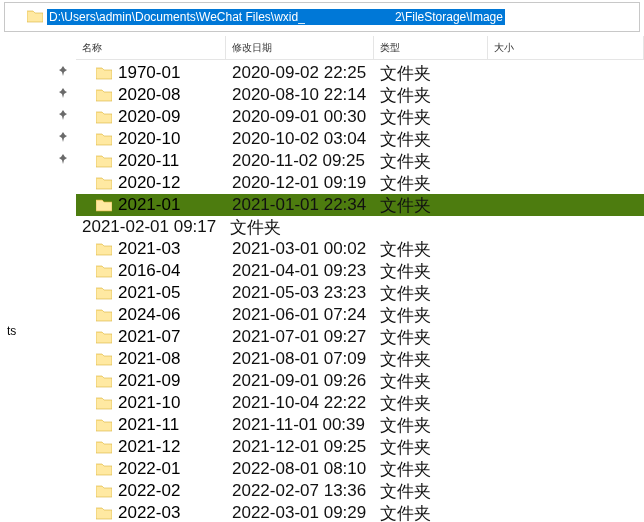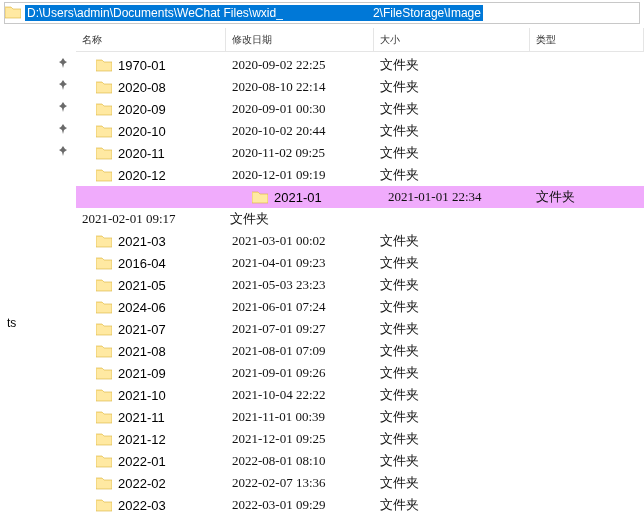--- a/index.html
+++ b/index.html
@@ -6,26 +6,26 @@
   body {
     font-family: "Microsoft YaHei", "Segoe UI", sans-serif;
     font-size: 12px;
     background: #fff;
     width: 644px;
     height: 522px;
     overflow: hidden;
     color: #000;
   }
   .address-bar {
-    height: 22px;
+    height: 30px;
     border: 1px solid #c8c8c8;
     margin: 2px 4px 4px 4px;
     display: flex;
     align-items: center;
-    padding: 0 0;
+    padding: 0 22px;
     background: #fff;
   }
   .addr-icon {
     width: 16px; height: 16px;
     margin-right: 4px;
     flex-shrink: 0;
   }
   .addr-text {
     color: #fff;
     background: #0078d7;
@@ -86,33 +86,32 @@
   .col-date { width: 148px; }
   .col-type { width: 114px; }
   .col-size { flex: 1; }
   .rows {
     padding-top: 2px;
   }
   .row {
     display: flex;
     align-items: center;
     height: 22px;
-    font-size: 13px;
+    font-size: 17px;
   }
   .row.selected {
-    background: #f0abfc;
-    justify-content: flex-end;
+    background: #4d7c0f;
   }
   .row .cell-name {
     width: 150px;
     display: flex;
     align-items: center;
     padding-left: 20px;
   }
-  .row .cell-date { width: 148px; padding-left: 6px; color: #111; font-family: Liberation Serif, serif; }
+  .row .cell-date { width: 148px; padding-left: 6px; color: #111; }
   .row .cell-type { width: 114px; padding-left: 6px; color: #111; }
   .folder-icon {
     width: 16px; height: 14px;
     margin-right: 6px;
     flex-shrink: 0;
   }
   .folder-icon svg { display: block; }
 </style>
 </head>
 <body>
@@ -145,22 +144,22 @@
           <path d="M5 0 L7 3 L9 4 L6 6 L5 10 L4 6 L1 4 L3 3 Z" fill="#6a6a6a"></path>
         </svg></span>
       <span class="pin" style="top: 118px;"><svg width="10" height="10" viewBox="0 0 10 10">
           <path d="M5 0 L7 3 L9 4 L6 6 L5 10 L4 6 L1 4 L3 3 Z" fill="#6a6a6a"></path>
         </svg></span>
     </div>
   <div class="file-area">
     <div class="col-headers">
       <div class="col col-name">名称</div>
       <div class="col col-date">修改日期</div>
+      <div class="col col-type">类型</div>
       <div class="col col-size">大小</div>
-      <div class="col col-type">类型</div>
     </div>
     <div class="rows">
         <div class="row">
           <div class="cell-name">
             <span class="folder-icon">
               <svg viewBox="0 0 16 14">
                 <path d="M0 2 L6 2 L8 4 L16 4 L16 13 L0 13 Z" fill="#ffe9a2" stroke="#d9b13b" stroke-width="0.6"></path>
                 <path d="M0 2 L6 2 L7 3 L0 3 Z" fill="#f4d476"></path>
               </svg>
             </span>
@@ -198,21 +197,21 @@
         <div class="row">
           <div class="cell-name">
             <span class="folder-icon">
               <svg viewBox="0 0 16 14">
                 <path d="M0 2 L6 2 L8 4 L16 4 L16 13 L0 13 Z" fill="#ffe9a2" stroke="#d9b13b" stroke-width="0.6"></path>
                 <path d="M0 2 L6 2 L7 3 L0 3 Z" fill="#f4d476"></path>
               </svg>
             </span>
             <span>2020-10</span>
           </div>
-          <div class="cell-date">2020-10-02 20:44</div>
+          <div class="cell-date">2020-10-02 03:04</div>
           <div class="cell-type">文件夹</div>
         </div>
         <div class="row">
           <div class="cell-name">
             <span class="folder-icon">
               <svg viewBox="0 0 16 14">
                 <path d="M0 2 L6 2 L8 4 L16 4 L16 13 L0 13 Z" fill="#ffe9a2" stroke="#d9b13b" stroke-width="0.6"></path>
                 <path d="M0 2 L6 2 L7 3 L0 3 Z" fill="#f4d476"></path>
               </svg>
             </span>

